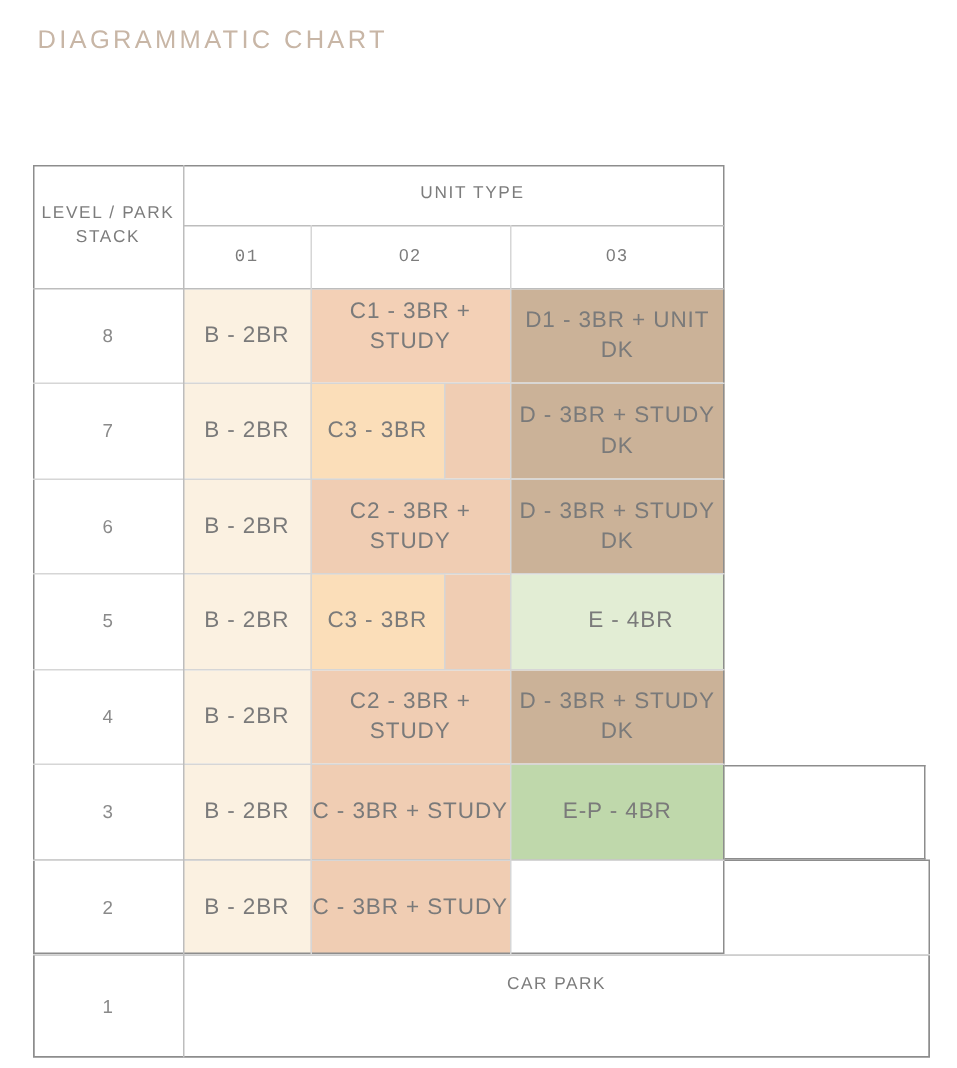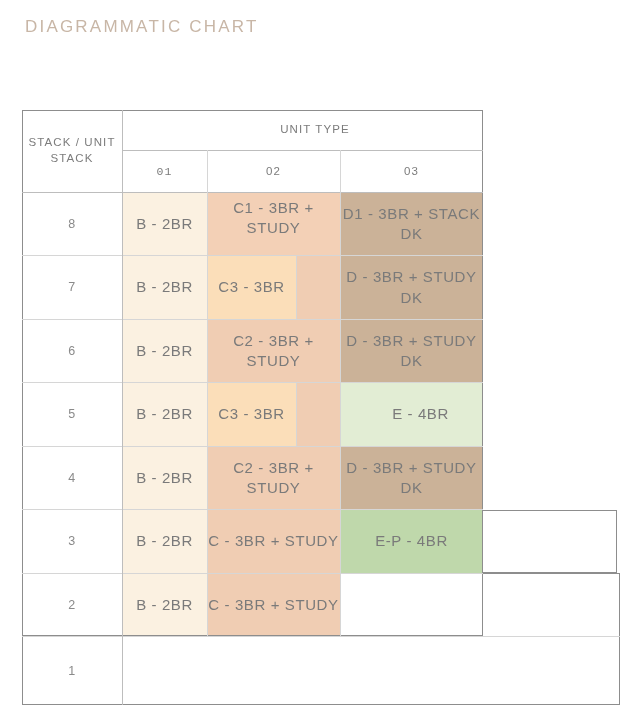--- a/index.html
+++ b/index.html
@@ -137,40 +137,40 @@
   <div class="gridline light" style="left:22px; top:636px; width:598px; height:1px;"></div>
 
   <div class="gridline" style="left:122px; top:110px; width:1px; height:595px;"></div>
   <div class="gridline light" style="left:207px; top:150px; width:1px; height:486px;"></div>
   <div class="gridline light" style="left:340px; top:150px; width:1px; height:486px;"></div>
 
   <div class="gridline light" style="left:296px; top:256px; width:1px; height:63px;"></div>
   <div class="gridline light" style="left:296px; top:383px; width:1px; height:63px;"></div>
 
   <div class="cellbox label-hdr" style="left:22px; top:110px; width:100px; height:82px; flex-direction:column;">
-    <span>STACK / UNIT</span>
+    <span>LEVEL / PARK</span>
     <span>STACK</span>
   </div>
   <div class="cellbox label-hdr" style="left:122px; top:110px; width:361px; height:40px;padding-left:25px;">UNIT TYPE</div>
   <div class="cellbox label-hdr" style="left:122px; top:151px; width:85px; height:41px;font-family:Liberation Mono, monospace;">01</div>
   <div class="cellbox label-hdr" style="left:207px; top:151px; width:133px; height:41px;">02</div>
   <div class="cellbox label-hdr" style="left:340px; top:151px; width:143px; height:41px;">03</div>
 
   <div class="cellbox level-num" style="left:22px; top:193px; width:100px; height:62px;">8</div>
   <div class="cellbox level-num" style="left:22px; top:256px; width:100px; height:63px;">7</div>
   <div class="cellbox level-num" style="left:22px; top:320px; width:100px; height:62px;">6</div>
   <div class="cellbox level-num" style="left:22px; top:383px; width:100px; height:63px;">5</div>
   <div class="cellbox level-num" style="left:22px; top:447px; width:100px; height:62px;">4</div>
   <div class="cellbox level-num" style="left:22px; top:510px; width:100px; height:63px;">3</div>
   <div class="cellbox level-num" style="left:22px; top:574px; width:100px; height:62px;">2</div>
   <div class="cellbox level-num" style="left:22px; top:637px; width:100px; height:68px;">1</div>
 
   <div class="cellbox" style="left:122px; top:193px; width:85px; height:62px;">B - 2BR</div>
   <div class="cellbox" style="left:207px; top:187px; width:133px; height:62px;">C1 - 3BR + STUDY</div>
-  <div class="cellbox" style="left:340px; top:193px; width:143px; height:62px;">D1 - 3BR + STACK DK</div>
+  <div class="cellbox" style="left:340px; top:193px; width:143px; height:62px;">D1 - 3BR + UNIT DK</div>
 
   <div class="cellbox" style="left:122px; top:256px; width:85px; height:63px;">B - 2BR</div>
   <div class="cellbox" style="left:207px; top:256px; width:89px; height:63px;">C3 - 3BR</div>
   <div class="cellbox" style="left:340px; top:256px; width:143px; height:63px;">D - 3BR + STUDY DK</div>
 
   <div class="cellbox" style="left:122px; top:320px; width:85px; height:62px;">B - 2BR</div>
   <div class="cellbox" style="left:207px; top:320px; width:133px; height:62px;">C2 - 3BR + STUDY</div>
   <div class="cellbox" style="left:340px; top:320px; width:143px; height:62px;">D - 3BR + STUDY DK</div>
 
   <div class="cellbox" style="left:122px; top:383px; width:85px; height:63px;">B - 2BR</div>
@@ -182,14 +182,15 @@
   <div class="cellbox" style="left:340px; top:447px; width:143px; height:62px;">D - 3BR + STUDY DK</div>
 
   <div class="cellbox" style="left:122px; top:510px; width:85px; height:63px;">B - 2BR</div>
   <div class="cellbox" style="left:207px; top:510px; width:133px; height:63px;">C - 3BR + STUDY</div>
   <div class="cellbox" style="left:340px; top:510px; width:143px; height:63px;border-radius:30px;">E-P - 4BR</div>
 
   <div class="cellbox" style="left:122px; top:574px; width:85px; height:62px;">B - 2BR</div>
   <div class="cellbox" style="left:207px; top:574px; width:133px; height:62px;">C - 3BR + STUDY</div>
 
 
+  <div class="cellbox side-label" style="left:122px; top:637px; width:498px; height:40px;">CAR PARK</div>
 
 </div>
 
 </body></html>

